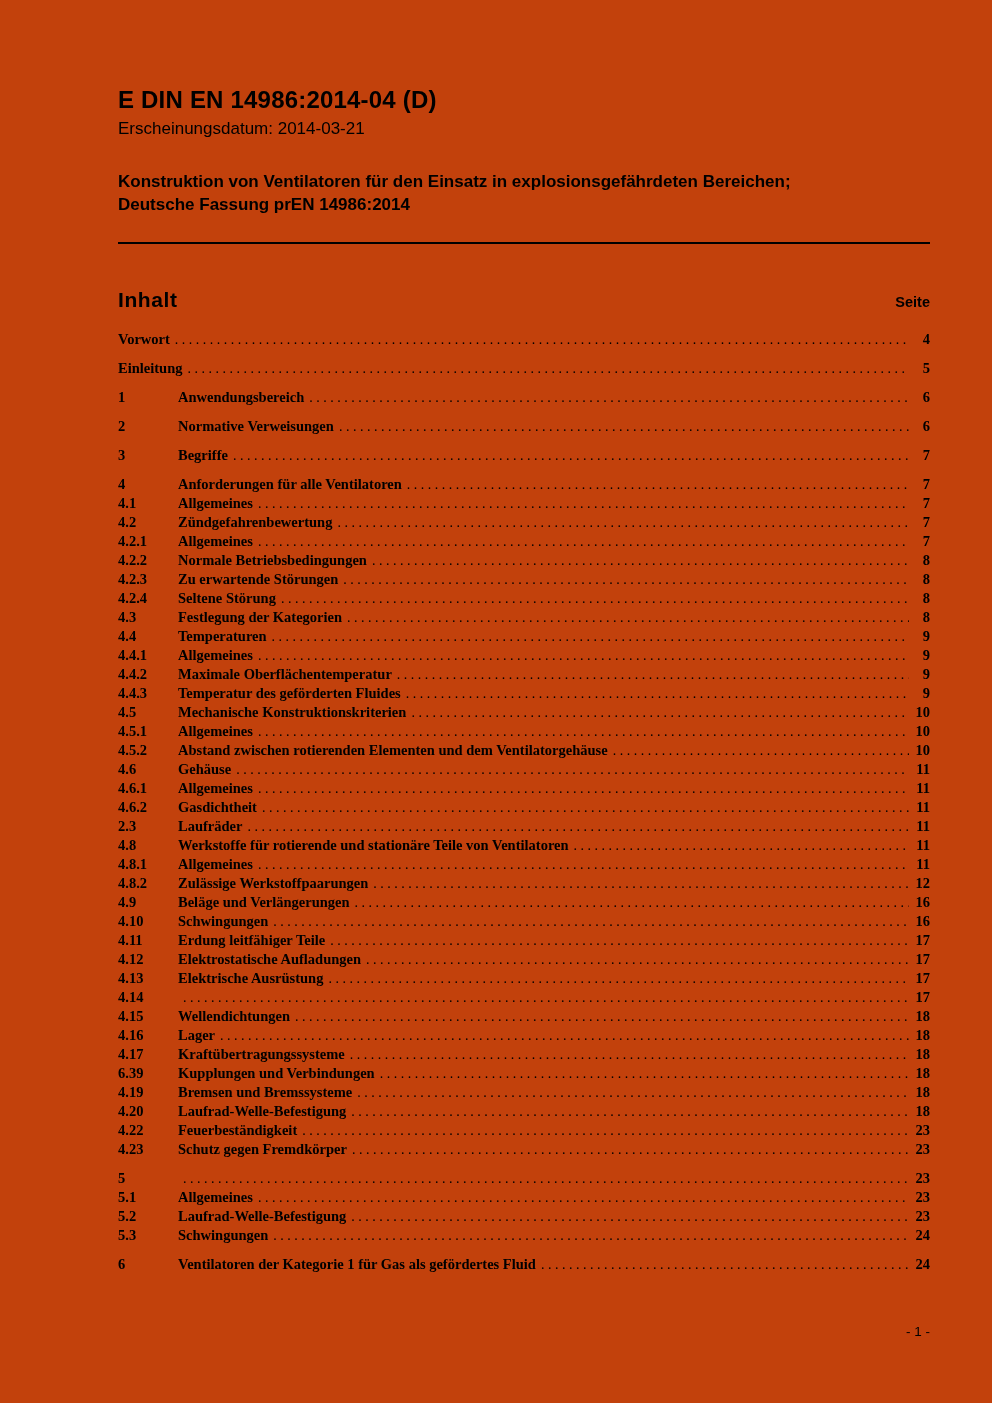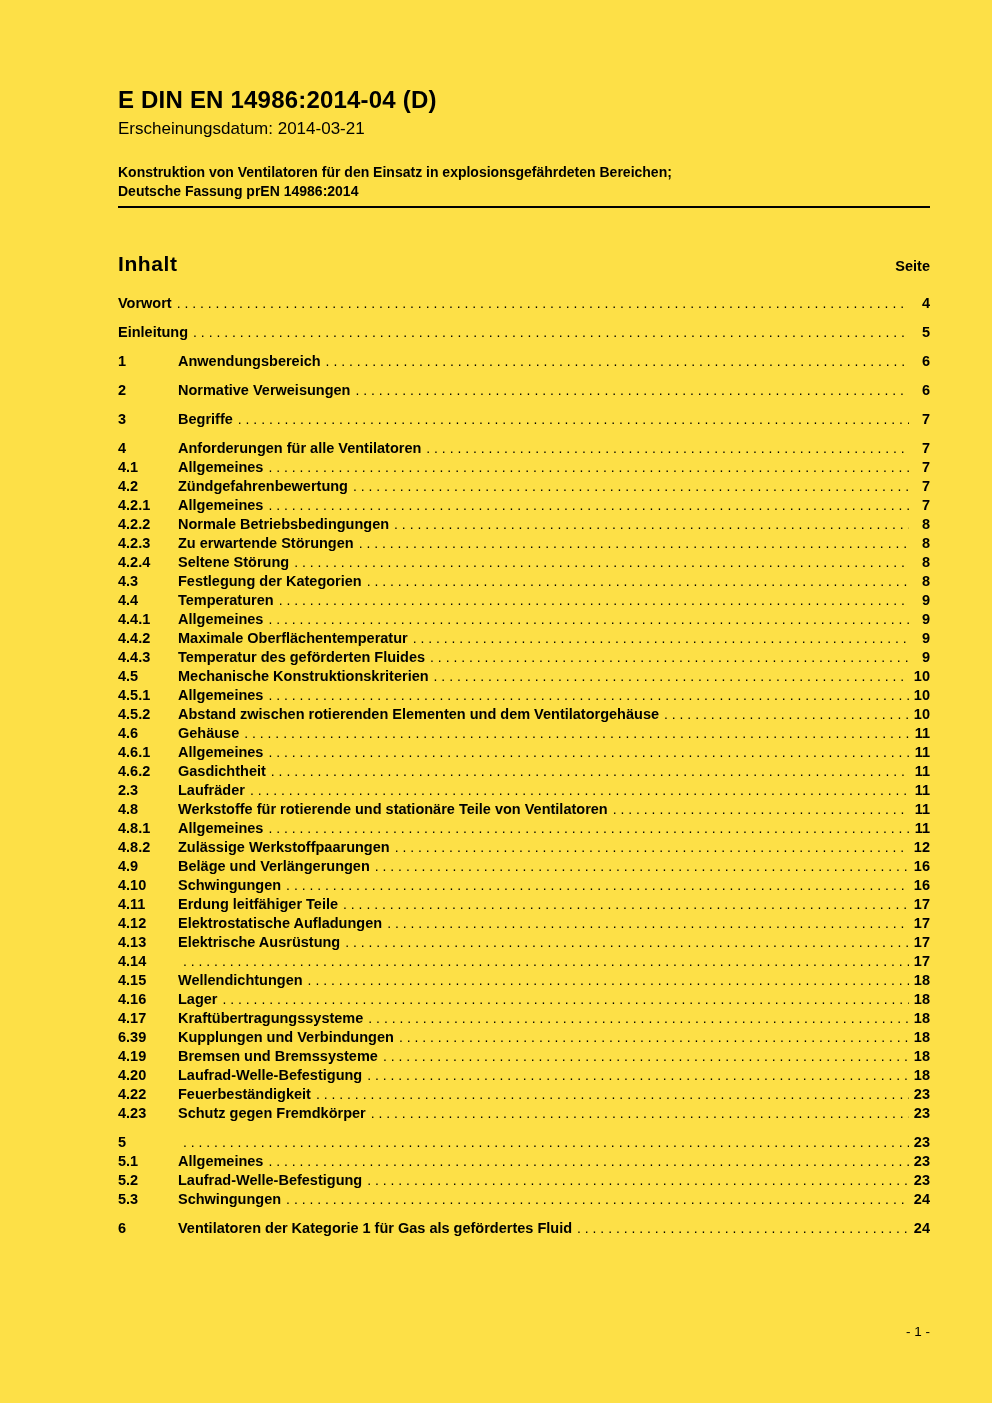--- a/index.html
+++ b/index.html
@@ -10,57 +10,58 @@
     font-family: "Liberation Sans", sans-serif;
     color: #000;
     position: relative;
     overflow: hidden;
   }
   .page {
     width: 992px;
     height: 1403px;
     padding: 86px 62px 0 118px;
     position: relative;
-    background: #fde047;
+    background: #c2410c;
   }
   .doc-number {
     font-size: 24px;
     font-weight: bold;
     letter-spacing: 0.2px;
   }
   .pub-date {
     font-size: 17px;
     margin-top: 5px;
   }
   .doc-title {
-    margin-top: 24px;
-    font-size: 14px;
+    margin-top: 32px;
+    font-size: 17px;
     font-weight: bold;
     line-height: 1.35;
-    padding-bottom: 5px;
+    padding-bottom: 25px;
     border-bottom: 2px solid #000;
   }
   .toc-header {
     display: flex;
     justify-content: space-between;
     align-items: baseline;
     margin-top: 44px;
     text-align: right;
   }
   .toc-heading {
     font-size: 21px;
     font-weight: bold;
     letter-spacing: 0.6px;
   }
   .seite-label {
     font-size: 14.5px;
     font-weight: bold;
   }
   .toc-list {
     margin-top: 18px;
+    font-family: Liberation Serif, serif;
   }
   .toc-row {
     display: flex;
     align-items: baseline;
     font-size: 14.5px;
     font-weight: bold;
     line-height: 19px;
     white-space: nowrap;
   }
   .toc-row.group-start { margin-top: 10px; }

